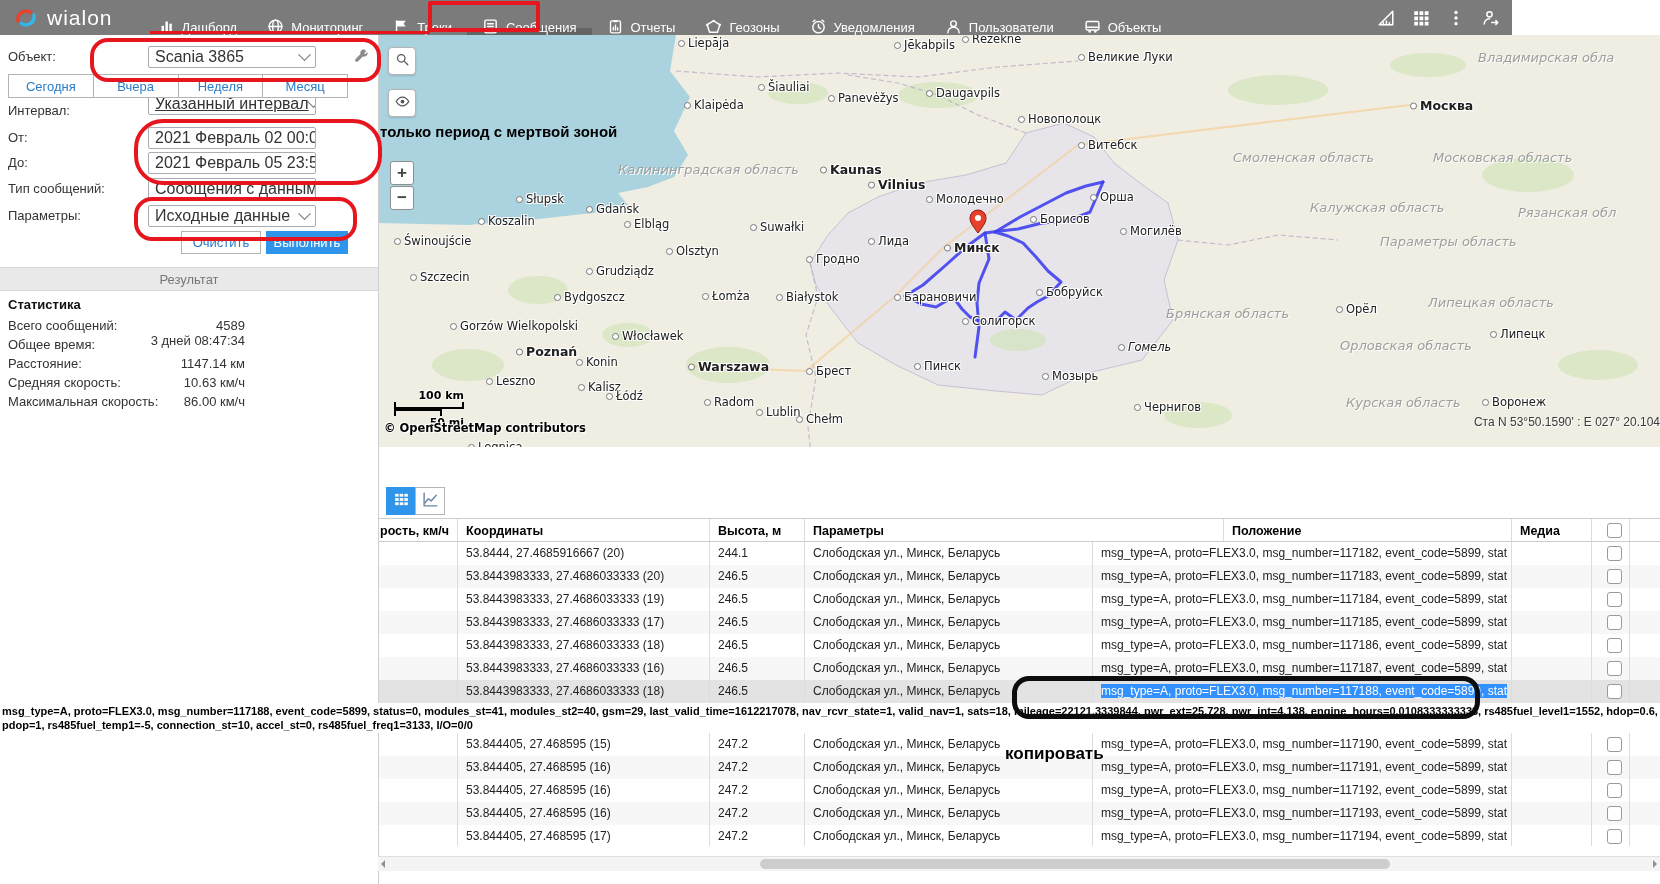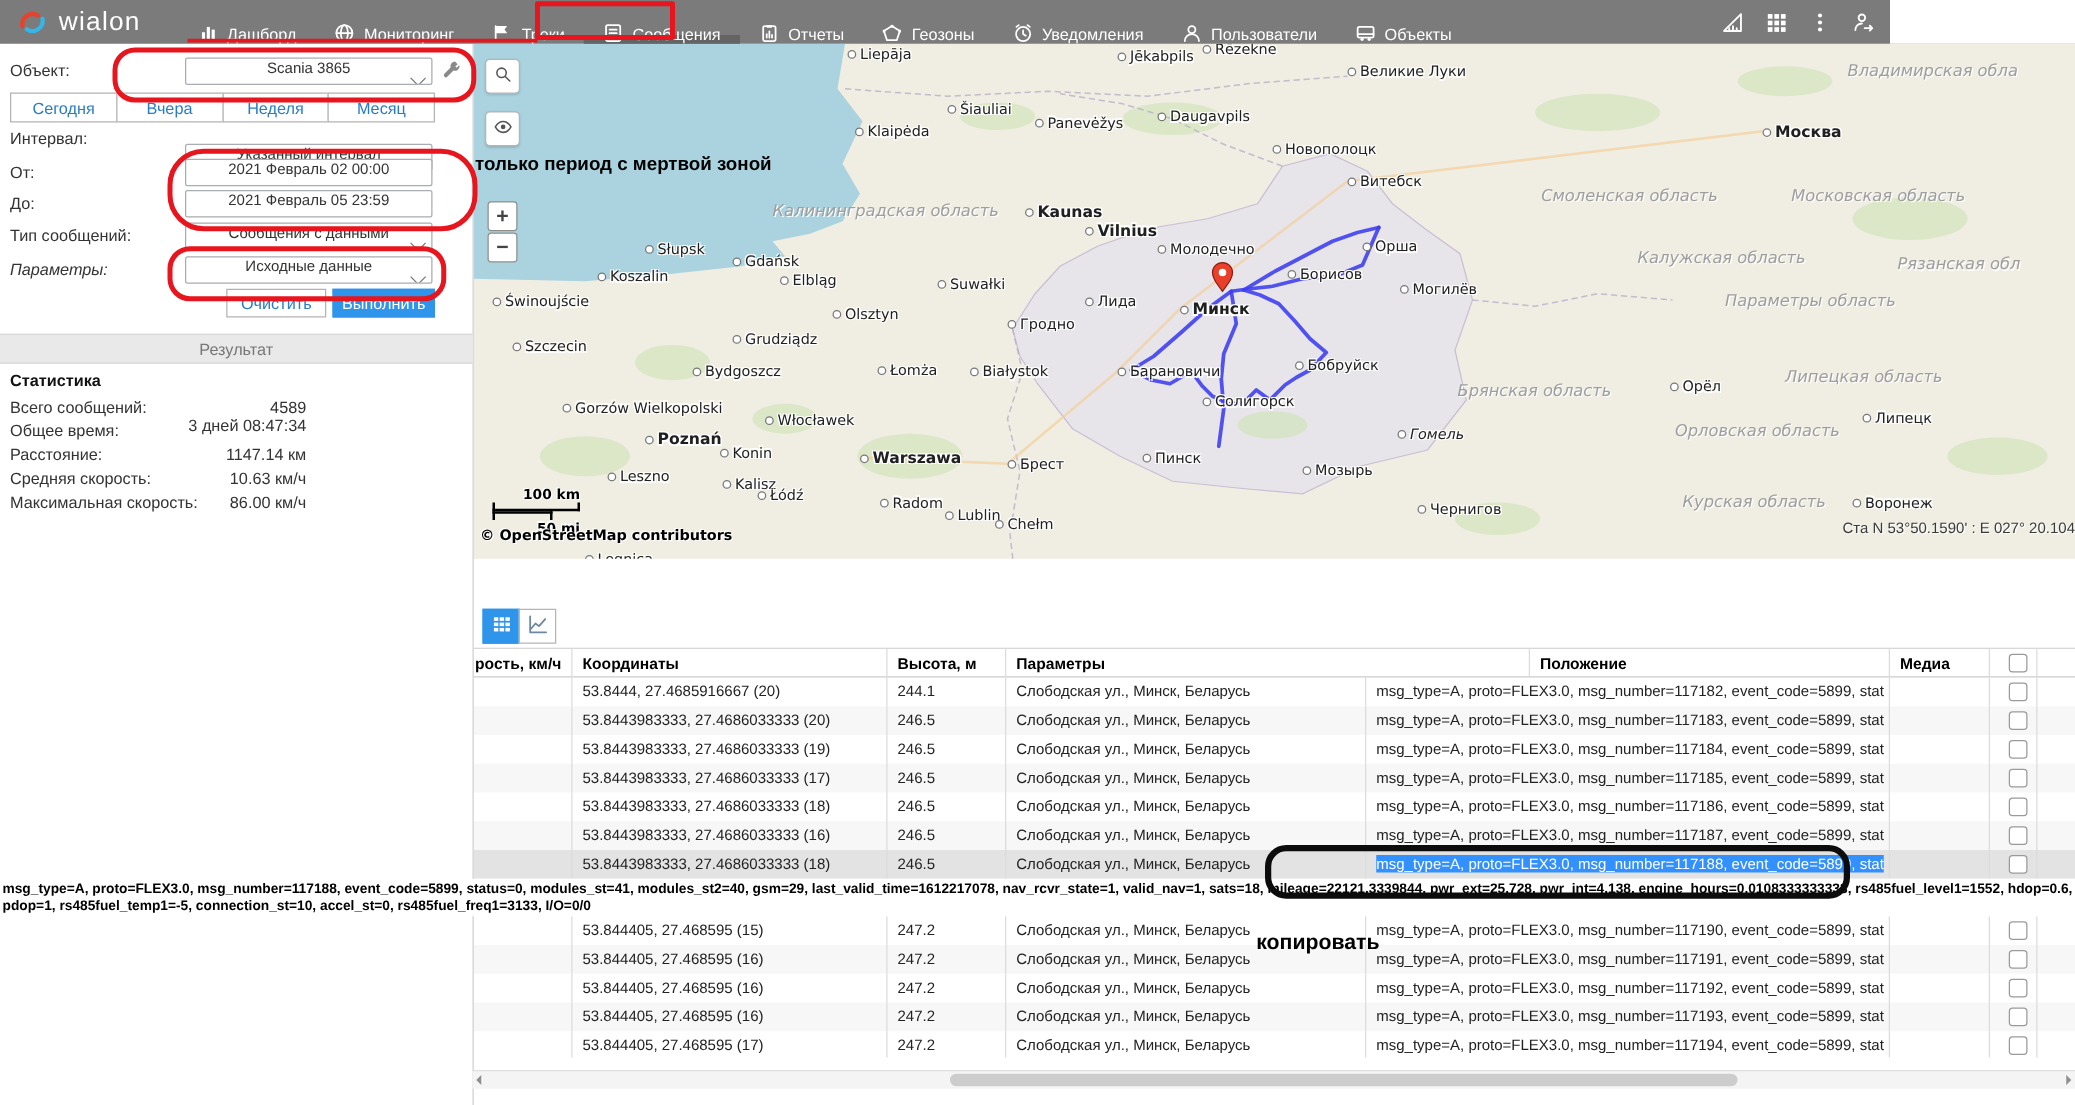--- a/index.html
+++ b/index.html
@@ -17,23 +17,23 @@
   .nav-item.active{background:#646464;}
   .nav-item .nico svg{width:17px;height:17px;display:block;}
   .nav-right{position:absolute;right:160px;top:0;height:35px;display:flex;align-items:center;gap:17px;}
   .nav-right .nico svg{width:18px;height:18px;display:block;}
   .nav-white{position:absolute;right:0;top:0;width:148px;height:35px;background:#fff;}
 
   
   .sidebar{position:absolute;left:0;top:35px;width:378px;height:849px;background:#fff;
            border-right:1px solid #cfcfcf;z-index:5;}
   .f-label{position:absolute;left:8px;font-size:13px;color:#333;line-height:22px;}
-  .f-field{position:absolute;left:148px;width:198px;height:22px;border:1px solid #a9acb2;border-radius:2px;
+  .f-field{position:absolute;left:148px;width:168px;height:22px;border:1px solid #a9acb2;border-radius:2px;
            background:#fff;display:flex;align-items:center;padding:0 6px;box-sizing:border-box;
-           font-size:12px;color:#333;white-space:nowrap;overflow:hidden;flex-direction:column;}
+           font-size:16px;color:#333;white-space:nowrap;overflow:hidden;}
   .f-field .chev{margin-left:auto;width:8px;height:8px;border-right:1.5px solid #777;border-bottom:1.5px solid #777;
            transform:rotate(45deg) translate(-2px,-2px);flex:none;}
   .wrench{position:absolute;left:352px;width:18px;height:18px;color:#8a8a8a;}
   .wrench svg{width:18px;height:18px;}
   .quick{position:absolute;left:8px;top:39px;width:340px;display:flex;}
   .quick button{flex:1;height:24px;background:#fff;border:1px solid #b3b3b3;color:#2b7cc8;
            font-size:13px;margin-left:-1px;cursor:pointer;font-family:inherit;}
   .quick button:first-child{margin-left:0;}
   .btn-clear{position:absolute;left:181px;top:196px;width:80px;height:23px;background:#fff;
            border:1px solid #b3b3b3;color:#2b7cc8;font-size:13px;cursor:pointer;font-family:inherit;}
@@ -265,38 +265,38 @@
     <div id="formRows">
         <div class="f-label" style="top: 11px;">Объект:</div>
         <div class="f-field" style="top: 11px;">
           <span>Scania 3865</span>
           <span class="chev"></span>
         </div>
         <span class="wrench" style="top: 13px;"><svg viewBox="0 0 24 24">
             <path fill="currentColor" d="M21 6.5a5 5 0 0 1-6.6 4.7L8 17.6a2.2 2.2 0 1 1-3.1-3.1l6.4-6.4A5 5 0 0 1 16 1.6l2.8 2.8-2.5 2.5 1.4 1.4 2.5-2.5z"></path>
           </svg></span>
         <div class="f-label" style="top: 65px;">Интервал:</div>
-        <div class="f-field" style="top: 80px;">
+        <div class="f-field" style="top: 58px; text-decoration: underline;">
           <span>Указанный интервал</span>
           <span class="chev"></span>
         </div>
         <div class="f-label" style="top: 92px;">От:</div>
         <div class="f-field" style="top: 92px;">
           <span>2021 Февраль 02 00:00</span>
         </div>
         <div class="f-label" style="top: 117px;">До:</div>
         <div class="f-field" style="top: 117px;">
           <span>2021 Февраль 05 23:59</span>
         </div>
         <div class="f-label" style="top: 143px;">Тип сообщений:</div>
         <div class="f-field" style="top: 143px;">
           <span>Сообщения с данными</span>
           <span class="chev"></span>
         </div>
-        <div class="f-label" style="top: 170px; font-style: italic;">Параметры:</div>
+        <div class="f-label" style="top: 170px;">Параметры:</div>
         <div class="f-field" style="top: 170px;">
           <span>Исходные данные</span>
           <span class="chev"></span>
         </div>
       </div>
     <div class="quick" id="quickBtns">
         <button>Сегодня</button>
         <button>Вчера</button>
         <button>Неделя</button>
         <button>Месяц</button>

